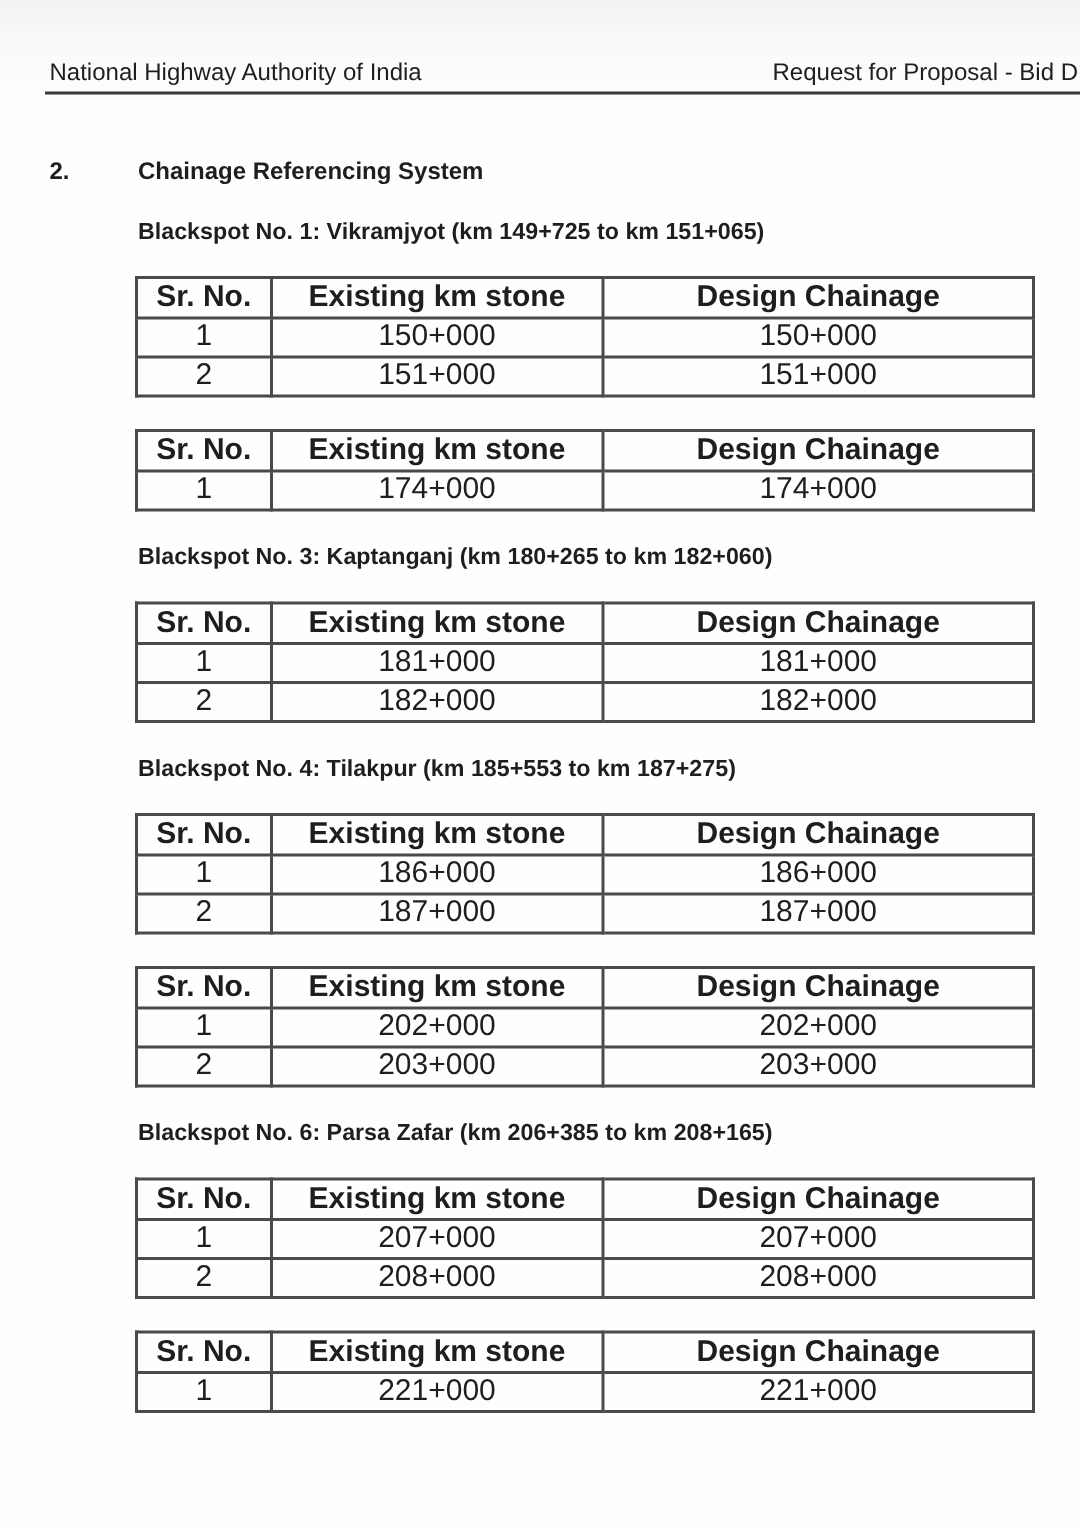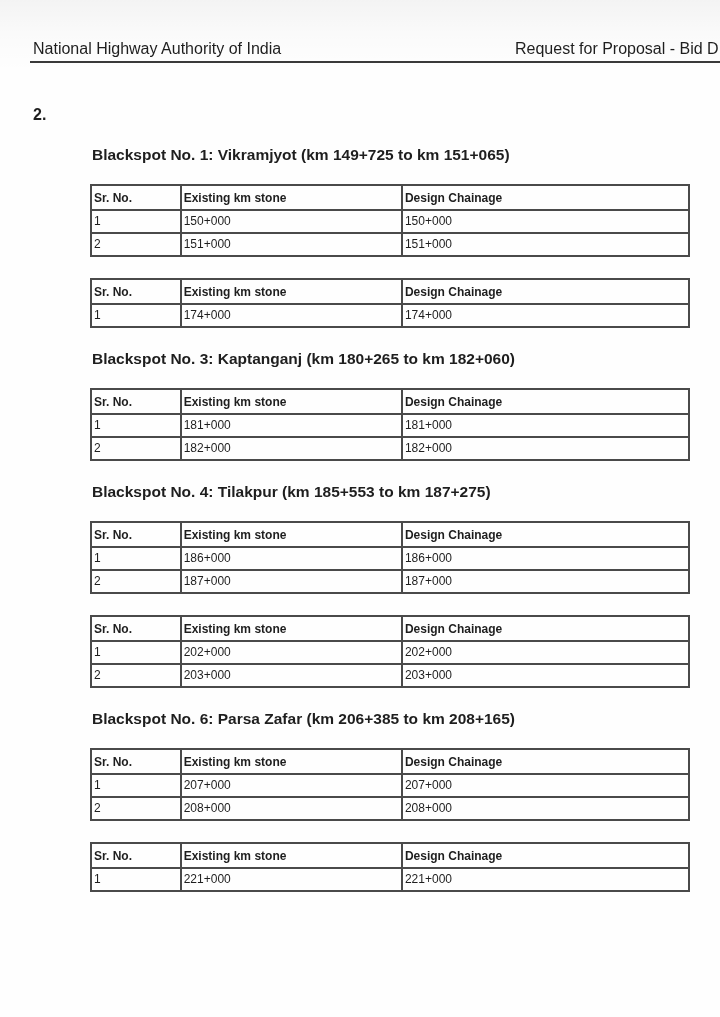--- a/index.html
+++ b/index.html
@@ -55,23 +55,23 @@
     border-collapse:collapse;
     margin:0 0 21px 0;
     table-layout:fixed;
   }
   table.chainage-table col.c1{width:15%;}
   table.chainage-table col.c2{width:37%;}
   table.chainage-table col.c3{width:48%;}
   table.chainage-table th,
   table.chainage-table td{
     border:2px solid var(--border);
-    text-align:left;
+    text-align:center;
     vertical-align:middle;
-    font-size:12px;
+    font-size:20px;
     overflow:hidden;
   }
   table.chainage-table th{
     font-weight:bold;
     height:25px;
     padding:1px 2px;
   }
   table.chainage-table td{
     font-weight:normal;
     height:23px;
@@ -83,20 +83,21 @@
 
 <div class="page">
 
   <div class="doc-header">
     <span class="hdr-left">National Highway Authority of India</span>
     <span class="hdr-right">Request for Proposal - Bid D</span>
   </div>
 
   <div class="section-head">
     <span class="sec-num">2.</span>
+    <span class="sec-title">Chainage Referencing System</span>
   </div>
 
   <div>
     <section class="blackspot">
       <h3 class="bs-heading">Blackspot No. 1: Vikramjyot (km 149+725 to km 151+065)</h3>
       <table class="chainage-table">
         <colgroup>
             <col class="c1">
             <col class="c2">
             <col class="c3">

